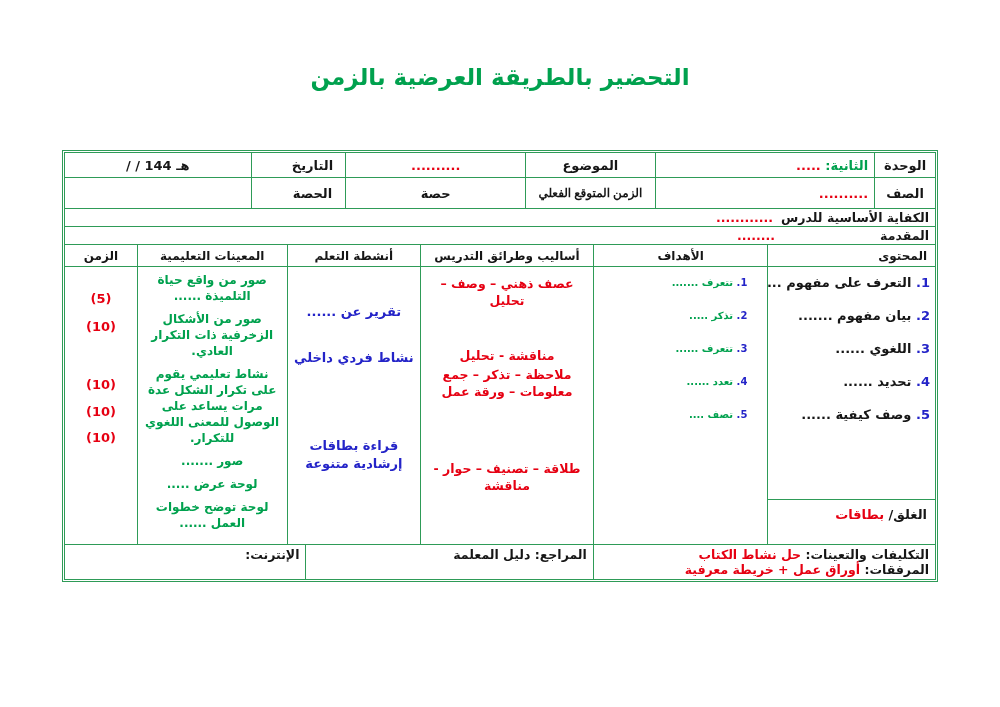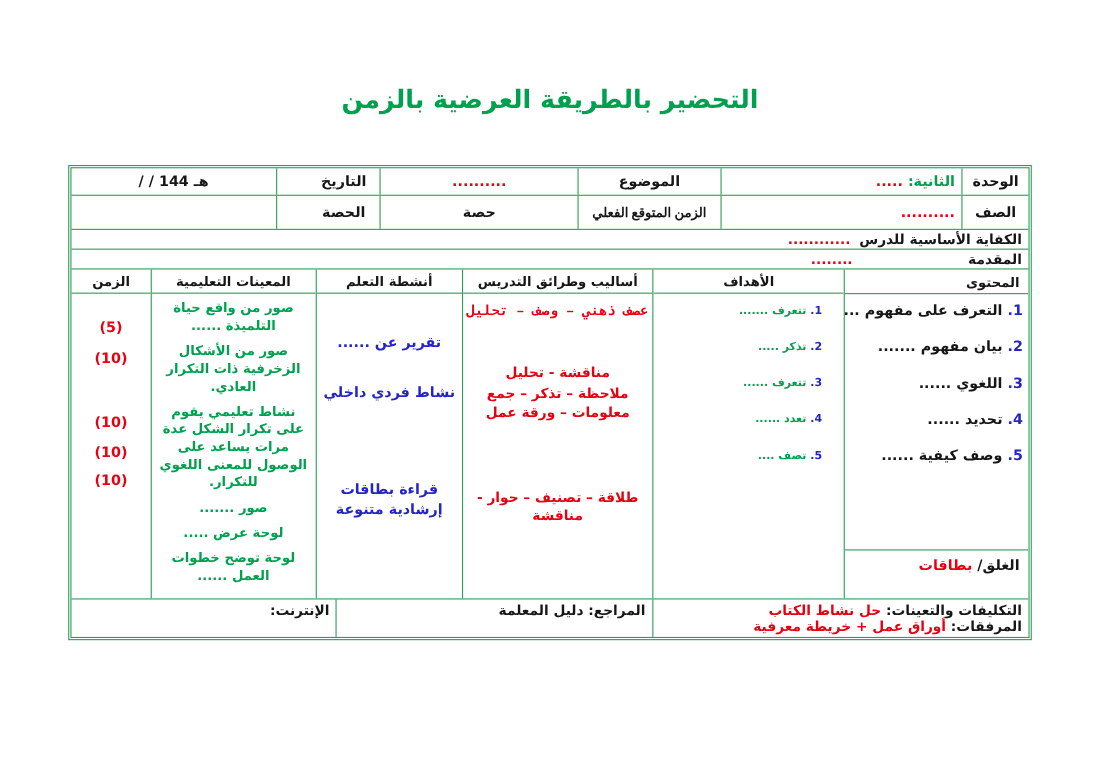--- a/index.html
+++ b/index.html
@@ -1,20 +1,20 @@
 <!DOCTYPE html>
 <html lang="ar" dir="rtl" style="--green: #00a14e; --bgreen: #2e9b57; --red: #e60012; --blue: #2424c8;"><head>
 <meta charset="utf-8">
 <style>
   * { margin:0; padding:0; box-sizing:border-box; }
   html,body { width:1000px; height:707px; overflow:hidden; background:#ffffff;
               font-family:"DejaVu Sans", sans-serif; direction:rtl; }
   .page { position:relative; width:1000px; height:707px; background:#ffffff; color:#161616; }
 
-  .title { position:absolute; top:78px; left:0; right:0; text-align:center;
+  .title { position:absolute; top:64px; left:0; right:0; text-align:center;
            font-size:23px; font-weight:bold; color:var(--green,#00a14e); letter-spacing:0.5px; }
 
   .doc { position:absolute; top:150px; right:62px; width:876px;
          border:3px double var(--bgreen,#2e9b57); background:#fff; font-weight:bold; font-size:13px; }
 
   .row  { display:flex; border-bottom:1px solid var(--bgreen,#2e9b57); align-items:stretch; }
   .cell { border-left:1px solid var(--bgreen,#2e9b57); overflow:hidden;
           display:flex; align-items:center; }
   .cell:last-child { border-left:none; }
   .center { justify-content:center; text-align:center; }
@@ -48,21 +48,21 @@
   .content-body { height:233px; border-bottom:1px solid var(--bgreen,#2e9b57);
                   padding:6px 5px 0 2px; flex:none; }
   .closure { flex:1; padding:7px 8px 0 4px; }
   .citem { margin-bottom:14px; line-height:19px; font-size:13px; white-space:nowrap; }
 
   .obj-body { flex:1; padding:6px 20px 0 2px; }
   .oitem { margin-bottom:14px; line-height:19px; font-size:10px; white-space:nowrap; }
 
   .meth-body { flex:1; padding:0 3px; text-align:center; color:var(--red,#e60012);
                font-size:12.5px; line-height:17px; }
-  .m0 { margin-top:8px;font-family:Liberation Mono, monospace; } .m1 { margin-top:38px; } .m2 { margin-top:2px; } .m3 { margin-top:60px; }
+  .m0 { margin-top:8px; } .m1 { margin-top:38px; } .m2 { margin-top:2px; } .m3 { margin-top:60px; }
 
   .act-body { flex:1; padding:0 3px; text-align:center; color:var(--blue,#2424c8);
               font-size:13px; line-height:18px; }
   .a0 { margin-top:36px; } .a1 { margin-top:28px; } .a2 { margin-top:70px; }
 
   .aids-body { flex:1; padding:5px 4px 0 4px; text-align:center; color:var(--green,#00a14e);
                font-size:12px; line-height:16px; }
   .aid { margin-bottom:7px; }
 
   .time-body { flex:1; display:flex; flex-direction:column; align-items:center;

